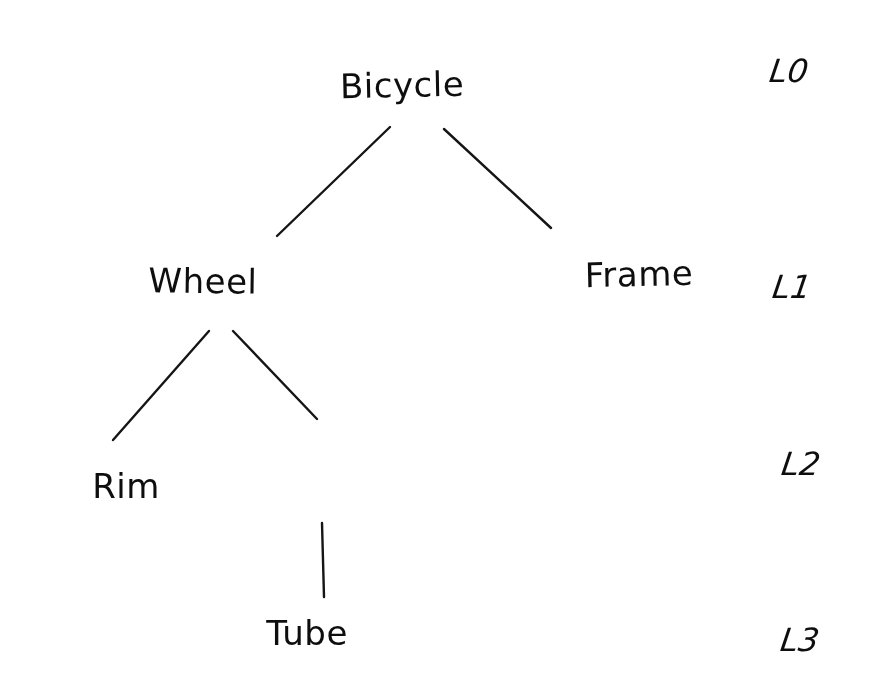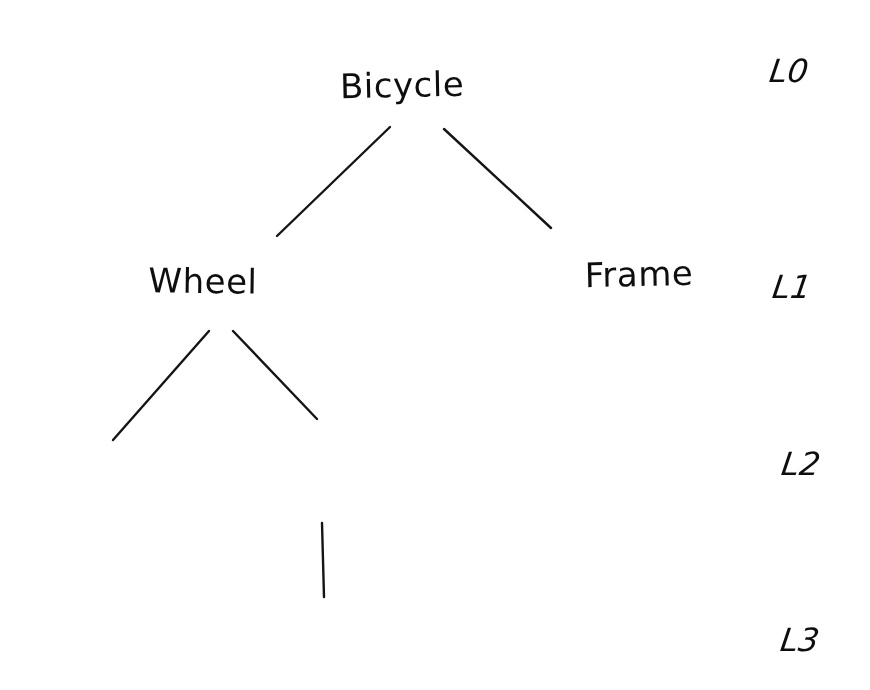--- a/index.html
+++ b/index.html
@@ -61,22 +61,24 @@
     <line x1="233" y1="331" x2="317" y2="419"></line>
     <line x1="322" y1="523" x2="324" y2="597"></line>
   </svg>
 
   <div class="node tilt-l" style="left:402px; top:85px;">Bicycle</div>
 
   <div class="node tilt-r" style="left:203px; top:281px;">Wheel</div>
 
   <div class="node tilt-l" style="left:639px; top:274px;">Frame</div>
 
+  <div class="node" style="left:126px; top:486px;">Rim</div>
 
 
+  <div class="node" style="left:307px; top:633px;">Tube</div>
 
   <div class="level-label" style="left:789px; top:71px;">L0</div>
 
   <div class="level-label" style="left:792px; top:287px;">L1</div>
 
   <div class="level-label" style="left:801px; top:464px;">L2</div>
 
   <div class="level-label" style="left:800px; top:640px;">L3</div>
 
 </div>

